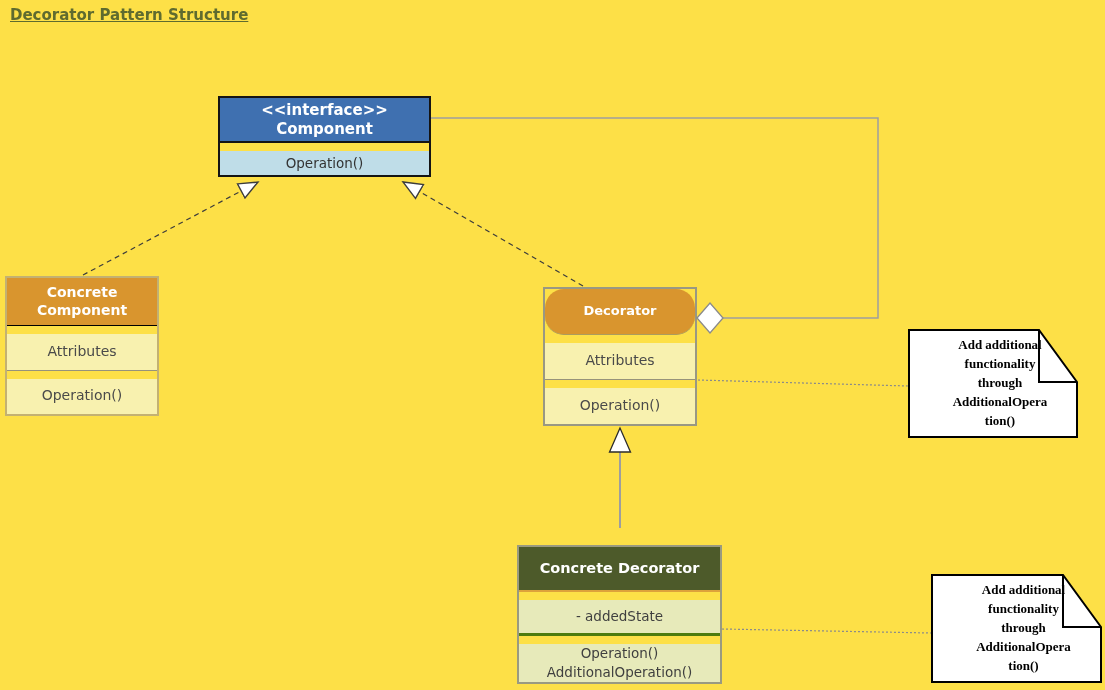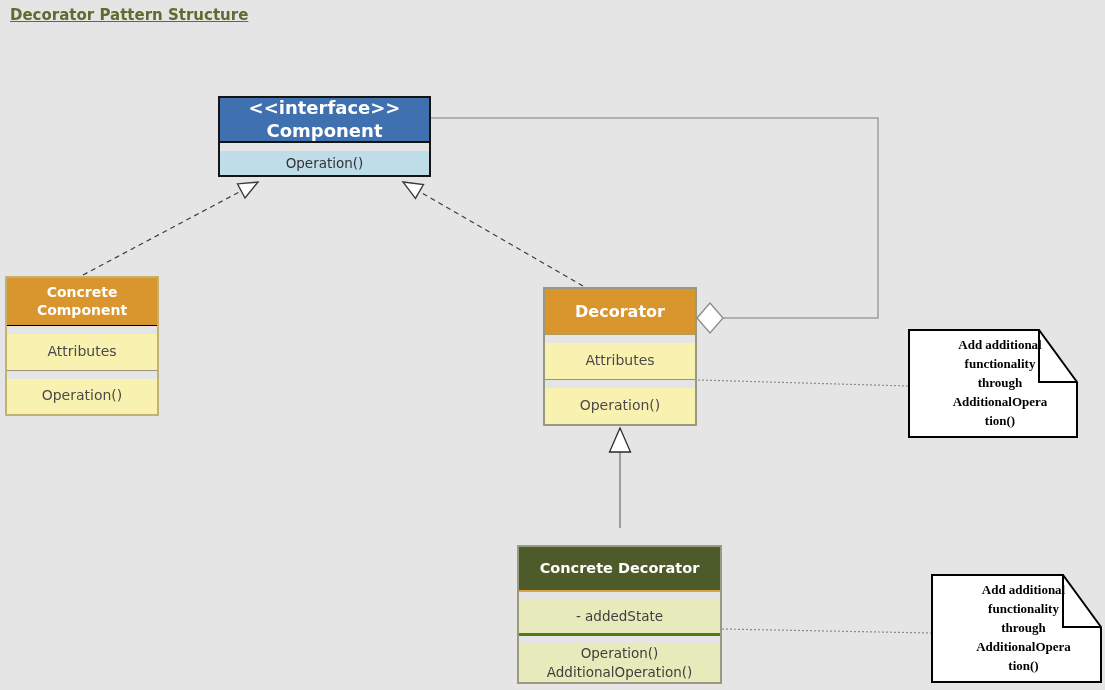--- a/index.html
+++ b/index.html
@@ -1,17 +1,17 @@
 <!DOCTYPE html>
 <html><head>
 <meta charset="utf-8">
 <style>
   html,body { margin:0; padding:0; background:#fff; }
   .canvas {
-    position:relative; width:1105px; height:690px; background:#e5e5e5;
+    position:relative; width:1105px; height:690px; background:#fde047;
     font-family:"DejaVu Sans","Liberation Sans",sans-serif; overflow:hidden;
   }
   .page-title {
     position:absolute; left:10px; top:6px;
     font-size:15px; font-weight:bold; color:#5f6b2f;
     text-decoration:underline; z-index:6;
   }
   
   .class-box { position:absolute; display:flex; flex-direction:column; box-sizing:border-box; z-index:2; }
   .class-box .hdr {
@@ -20,32 +20,32 @@
   }
   .class-box .cmp {
     display:flex; align-items:center; justify-content:center; text-align:center;
     line-height:1.4;
     margin-top:8px;
   }
   .pre { white-space:pre-line; }
 
   
   .box-component { left:218px; top:96px; width:213px; height:81px; border:2px solid #141414; }
-  .box-component .hdr { height:43px; background:#3f70b0; font-size:18px; border-bottom:2px solid #141414; }
+  .box-component .hdr { height:43px; background:#3f70b0; font-size:15px; border-bottom:2px solid #141414; }
   .box-component .cmp { flex:1; background:#bfdde8; font-size:13.5px; color:#333333; }
 
   
   .box-concrete-component { left:5px; top:276px; width:154px; height:140px; border:2px solid #c3b172; }
   .box-concrete-component .hdr { height:47px; background:#d9952e; font-size:14px; border-bottom:1px solid #000000; }
   .box-concrete-component .cmp { flex:1; background:#f8f1af; font-size:14px; color:#4a4a4a; }
   .box-concrete-component .cmp.first { border-bottom:1px solid #97937a; }
 
   
   .box-decorator { left:543px; top:287px; width:154px; height:139px; border:2px solid #999883; }
-  .box-decorator .hdr { height:45px; background:#d9952e; font-size:16px; border-bottom:1px solid #ab9c5e; }
+  .box-decorator .hdr { height:45px; background:#d9952e; font-size:13px; border-bottom:1px solid #ab9c5e;border-radius:19px; }
   .box-decorator .cmp { flex:1; background:#f8f1af; font-size:14px; color:#4a4a4a; }
   .box-decorator .cmp.first { border-bottom:1px solid #97937a; }
 
   
   .box-concrete-decorator { left:517px; top:545px; width:205px; height:139px; border:2px solid #9a9a80; }
   .box-concrete-decorator .hdr { height:43px; background:#4d5a2a; font-size:14.5px; border-bottom:2px solid #dda23b; }
   .box-concrete-decorator .cmp { flex:1; background:#e7eaba; font-size:13.5px; color:#3f3f3f; }
   .box-concrete-decorator .cmp.first { border-bottom:3px solid #4d7c0f; }
 
   

